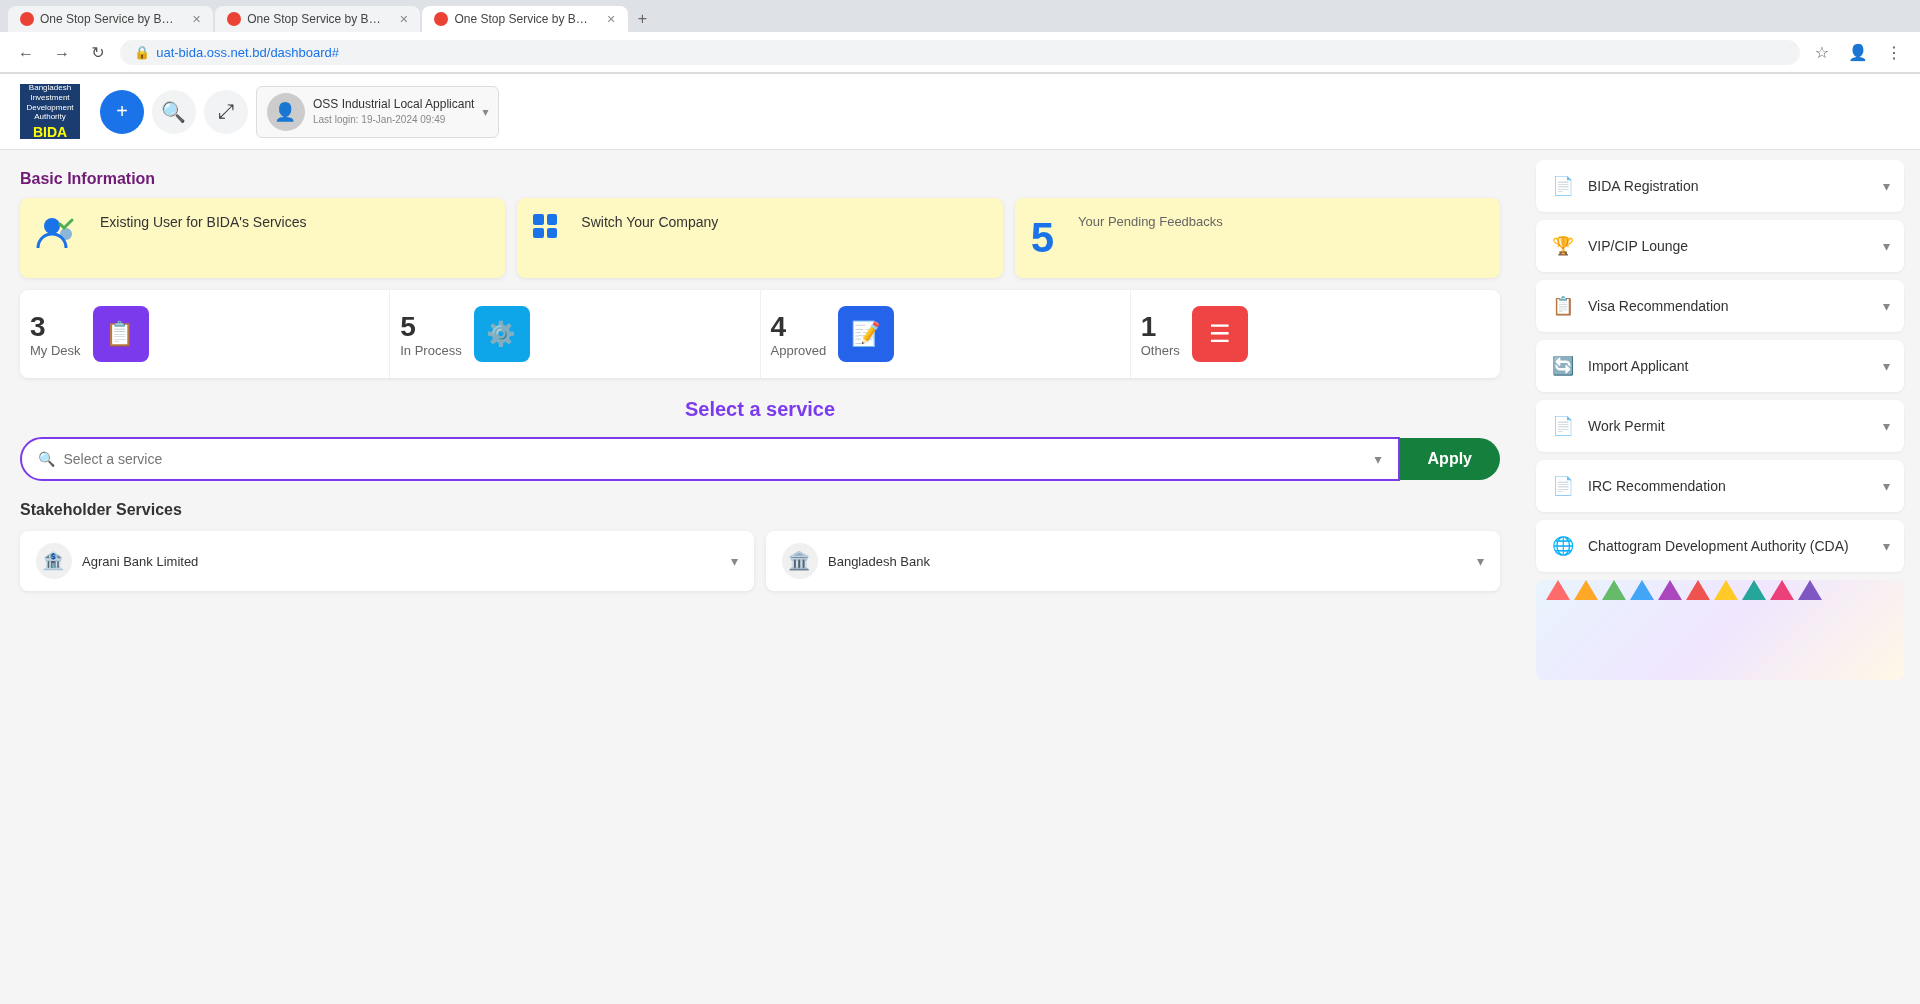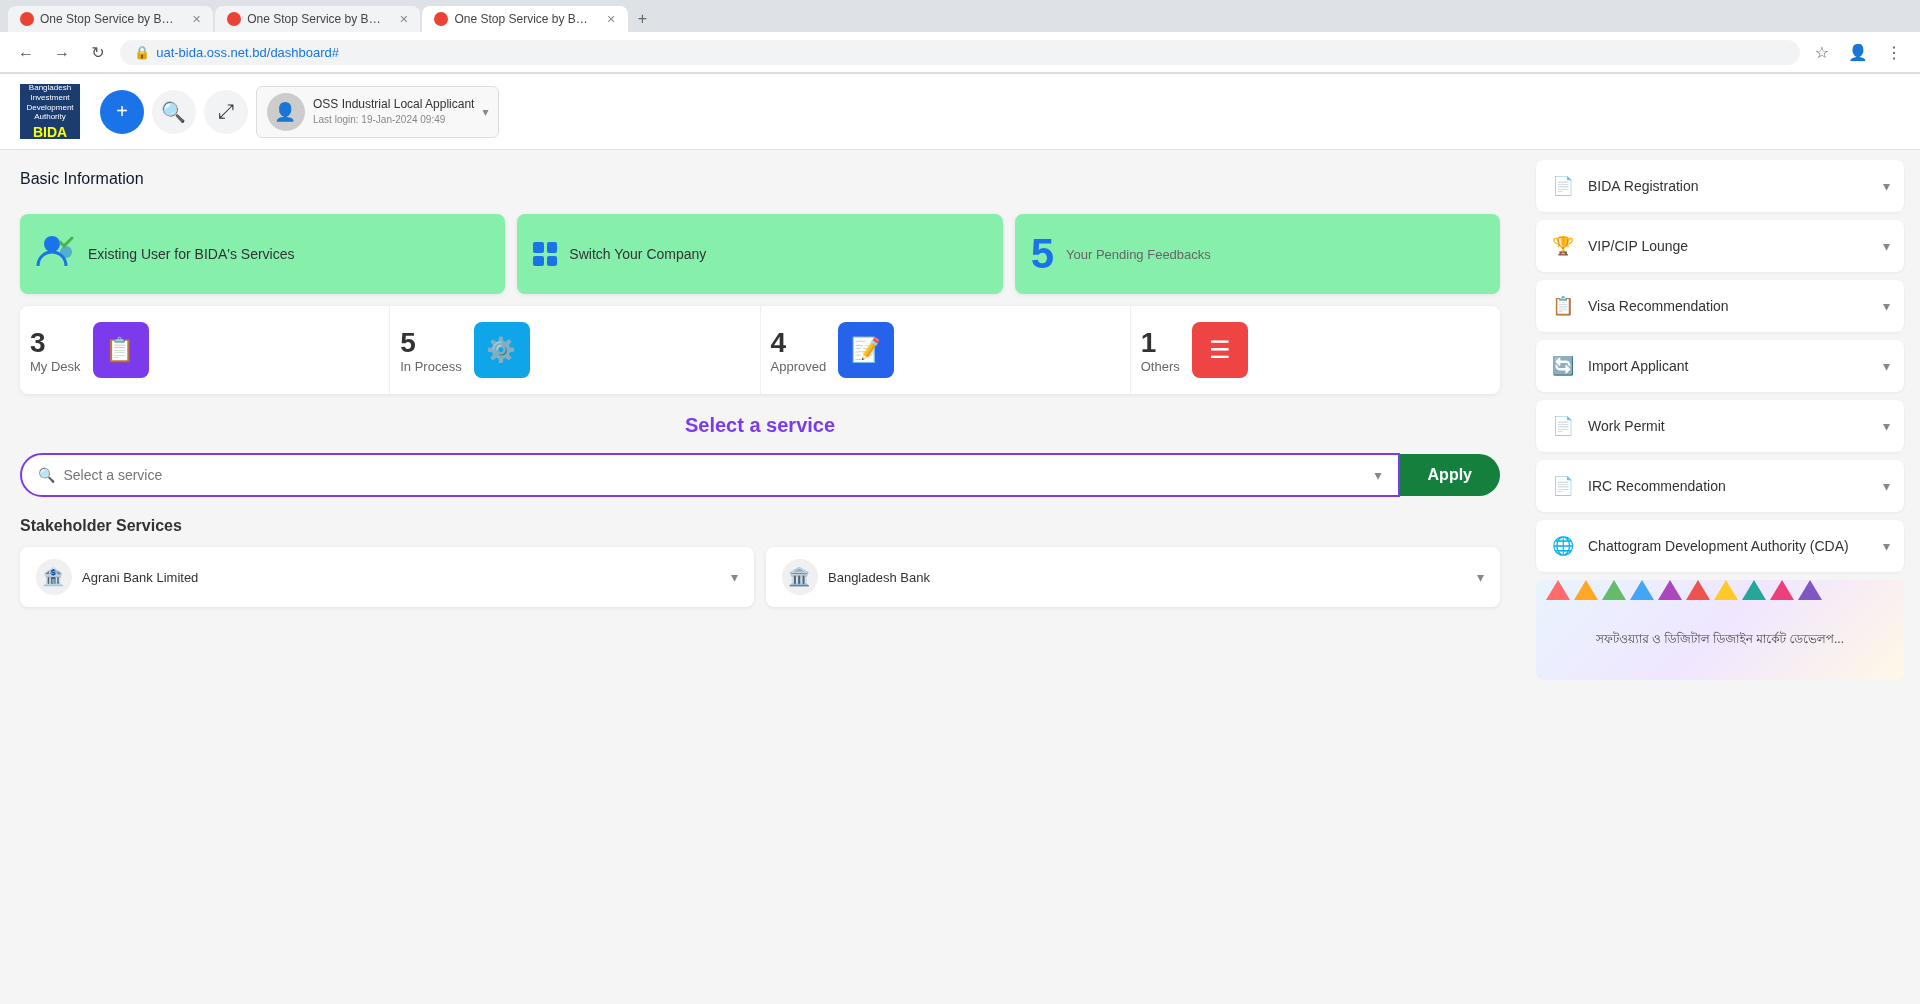--- a/index.html
+++ b/index.html
@@ -37,23 +37,23 @@
     .user-name { font-weight: normal; font-size: 12px; }
     .user-last-login { color: #888; font-size: 10px; }
     .user-chevron { color: #888; font-size: 12px; }
 
     
     .main-layout { display: flex; flex: 1; }
     .content-area { flex: 1; padding: 20px; }
     .sidebar { width: 400px; padding: 10px 16px; }
 
     
-    .section-title { font-size: 16px; font-weight: normal; color: #0f172a; margin-bottom: 26px; }
+    .section-title { font-size: 16px; font-weight: bold; color: #701a75; margin-bottom: 10px; }
     .info-cards { display: flex; gap: 12px; margin-bottom: 12px; }
-    .info-card { flex: 1; background: #86efac; border-radius: 8px; padding: 16px; display: flex; align-items: center; gap: 12px; box-shadow: 0 1px 4px rgba(0,0,0,0.08); cursor: pointer; min-height: 80px; }
+    .info-card { flex: 1; background: #fef9c3; border-radius: 8px; padding: 16px; display: flex; gap: 24px; box-shadow: 0 1px 4px rgba(0,0,0,0.08); cursor: pointer; min-height: 80px; }
     .info-card-text { font-size: 14px; font-weight: 500; color: #333; }
     .info-card-number { font-size: 42px; font-weight: bold; color: #1a73e8; }
     .info-card-label { font-size: 13px; color: #666; }
 
     
     .stats-cards { display: flex; gap: 0; margin-bottom: 20px; background: #fff; border-radius: 8px; box-shadow: 0 1px 4px rgba(0,0,0,0.08); overflow: hidden; }
     .stat-card { flex: 1; padding: 16px 10px; display: flex; align-items: center; gap: 12px; border-right: 1px solid #f0f0f0; }
     .stat-card:last-child { border-right: none; }
     .stat-icon { width: 56px; height: 56px; border-radius: 8px; display: flex; align-items: center; justify-content: center; font-size: 24px; color: #fff; flex-shrink: 0; }
     .stat-icon-purple { background: #7c3aed; }
@@ -320,19 +320,17 @@
             <div style="width:0;height:0;border-left:12px solid transparent;border-right:12px solid transparent;border-bottom:20px solid #ffa726;"></div>
             <div style="width:0;height:0;border-left:12px solid transparent;border-right:12px solid transparent;border-bottom:20px solid #66bb6a;"></div>
             <div style="width:0;height:0;border-left:12px solid transparent;border-right:12px solid transparent;border-bottom:20px solid #42a5f5;"></div>
             <div style="width:0;height:0;border-left:12px solid transparent;border-right:12px solid transparent;border-bottom:20px solid #ab47bc;"></div>
             <div style="width:0;height:0;border-left:12px solid transparent;border-right:12px solid transparent;border-bottom:20px solid #ef5350;"></div>
             <div style="width:0;height:0;border-left:12px solid transparent;border-right:12px solid transparent;border-bottom:20px solid #ffca28;"></div>
             <div style="width:0;height:0;border-left:12px solid transparent;border-right:12px solid transparent;border-bottom:20px solid #26a69a;"></div>
             <div style="width:0;height:0;border-left:12px solid transparent;border-right:12px solid transparent;border-bottom:20px solid #ec407a;"></div>
             <div style="width:0;height:0;border-left:12px solid transparent;border-right:12px solid transparent;border-bottom:20px solid #7e57c2;"></div>
           </div>
-          <div class="banner-text" style="margin-top:20px;font-size:12px;color:#444;font-weight:500;">সফটওয়্যার ও ডিজিটাল
-ডিজাইন মার্কেট ডেভেলপ...</div>
         </div>
       </div>
     </div>
   </div>
 </div>
 
 </body></html>

